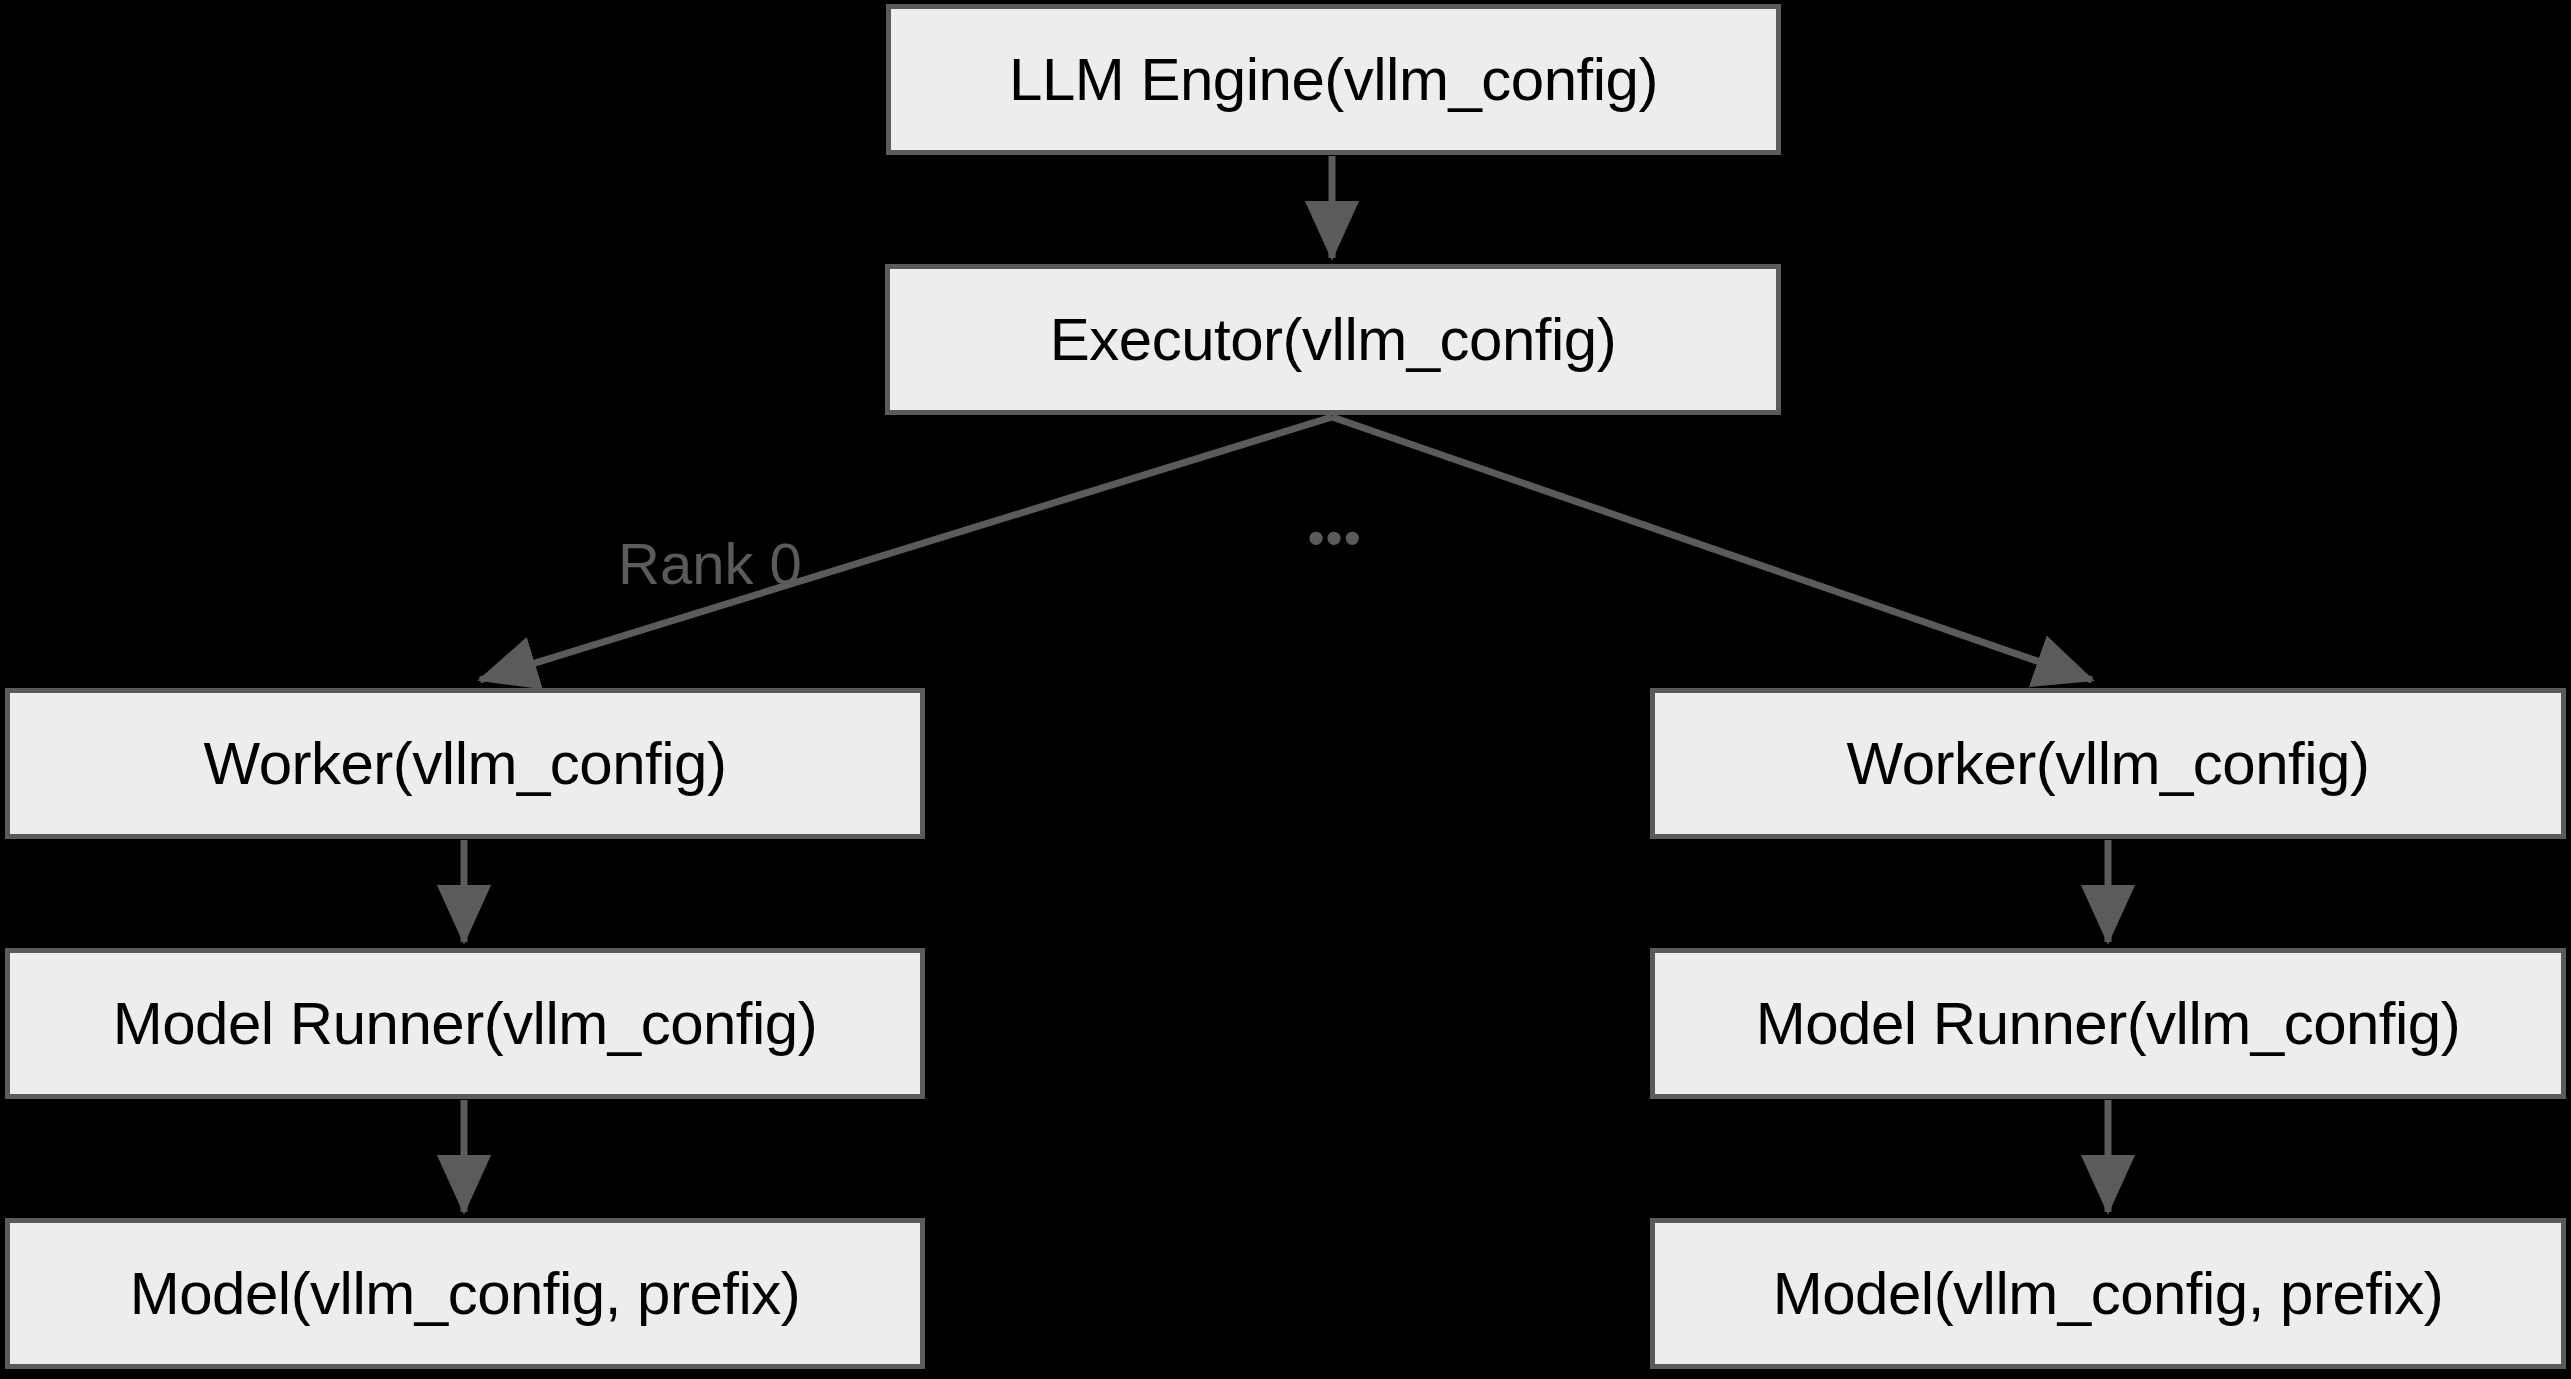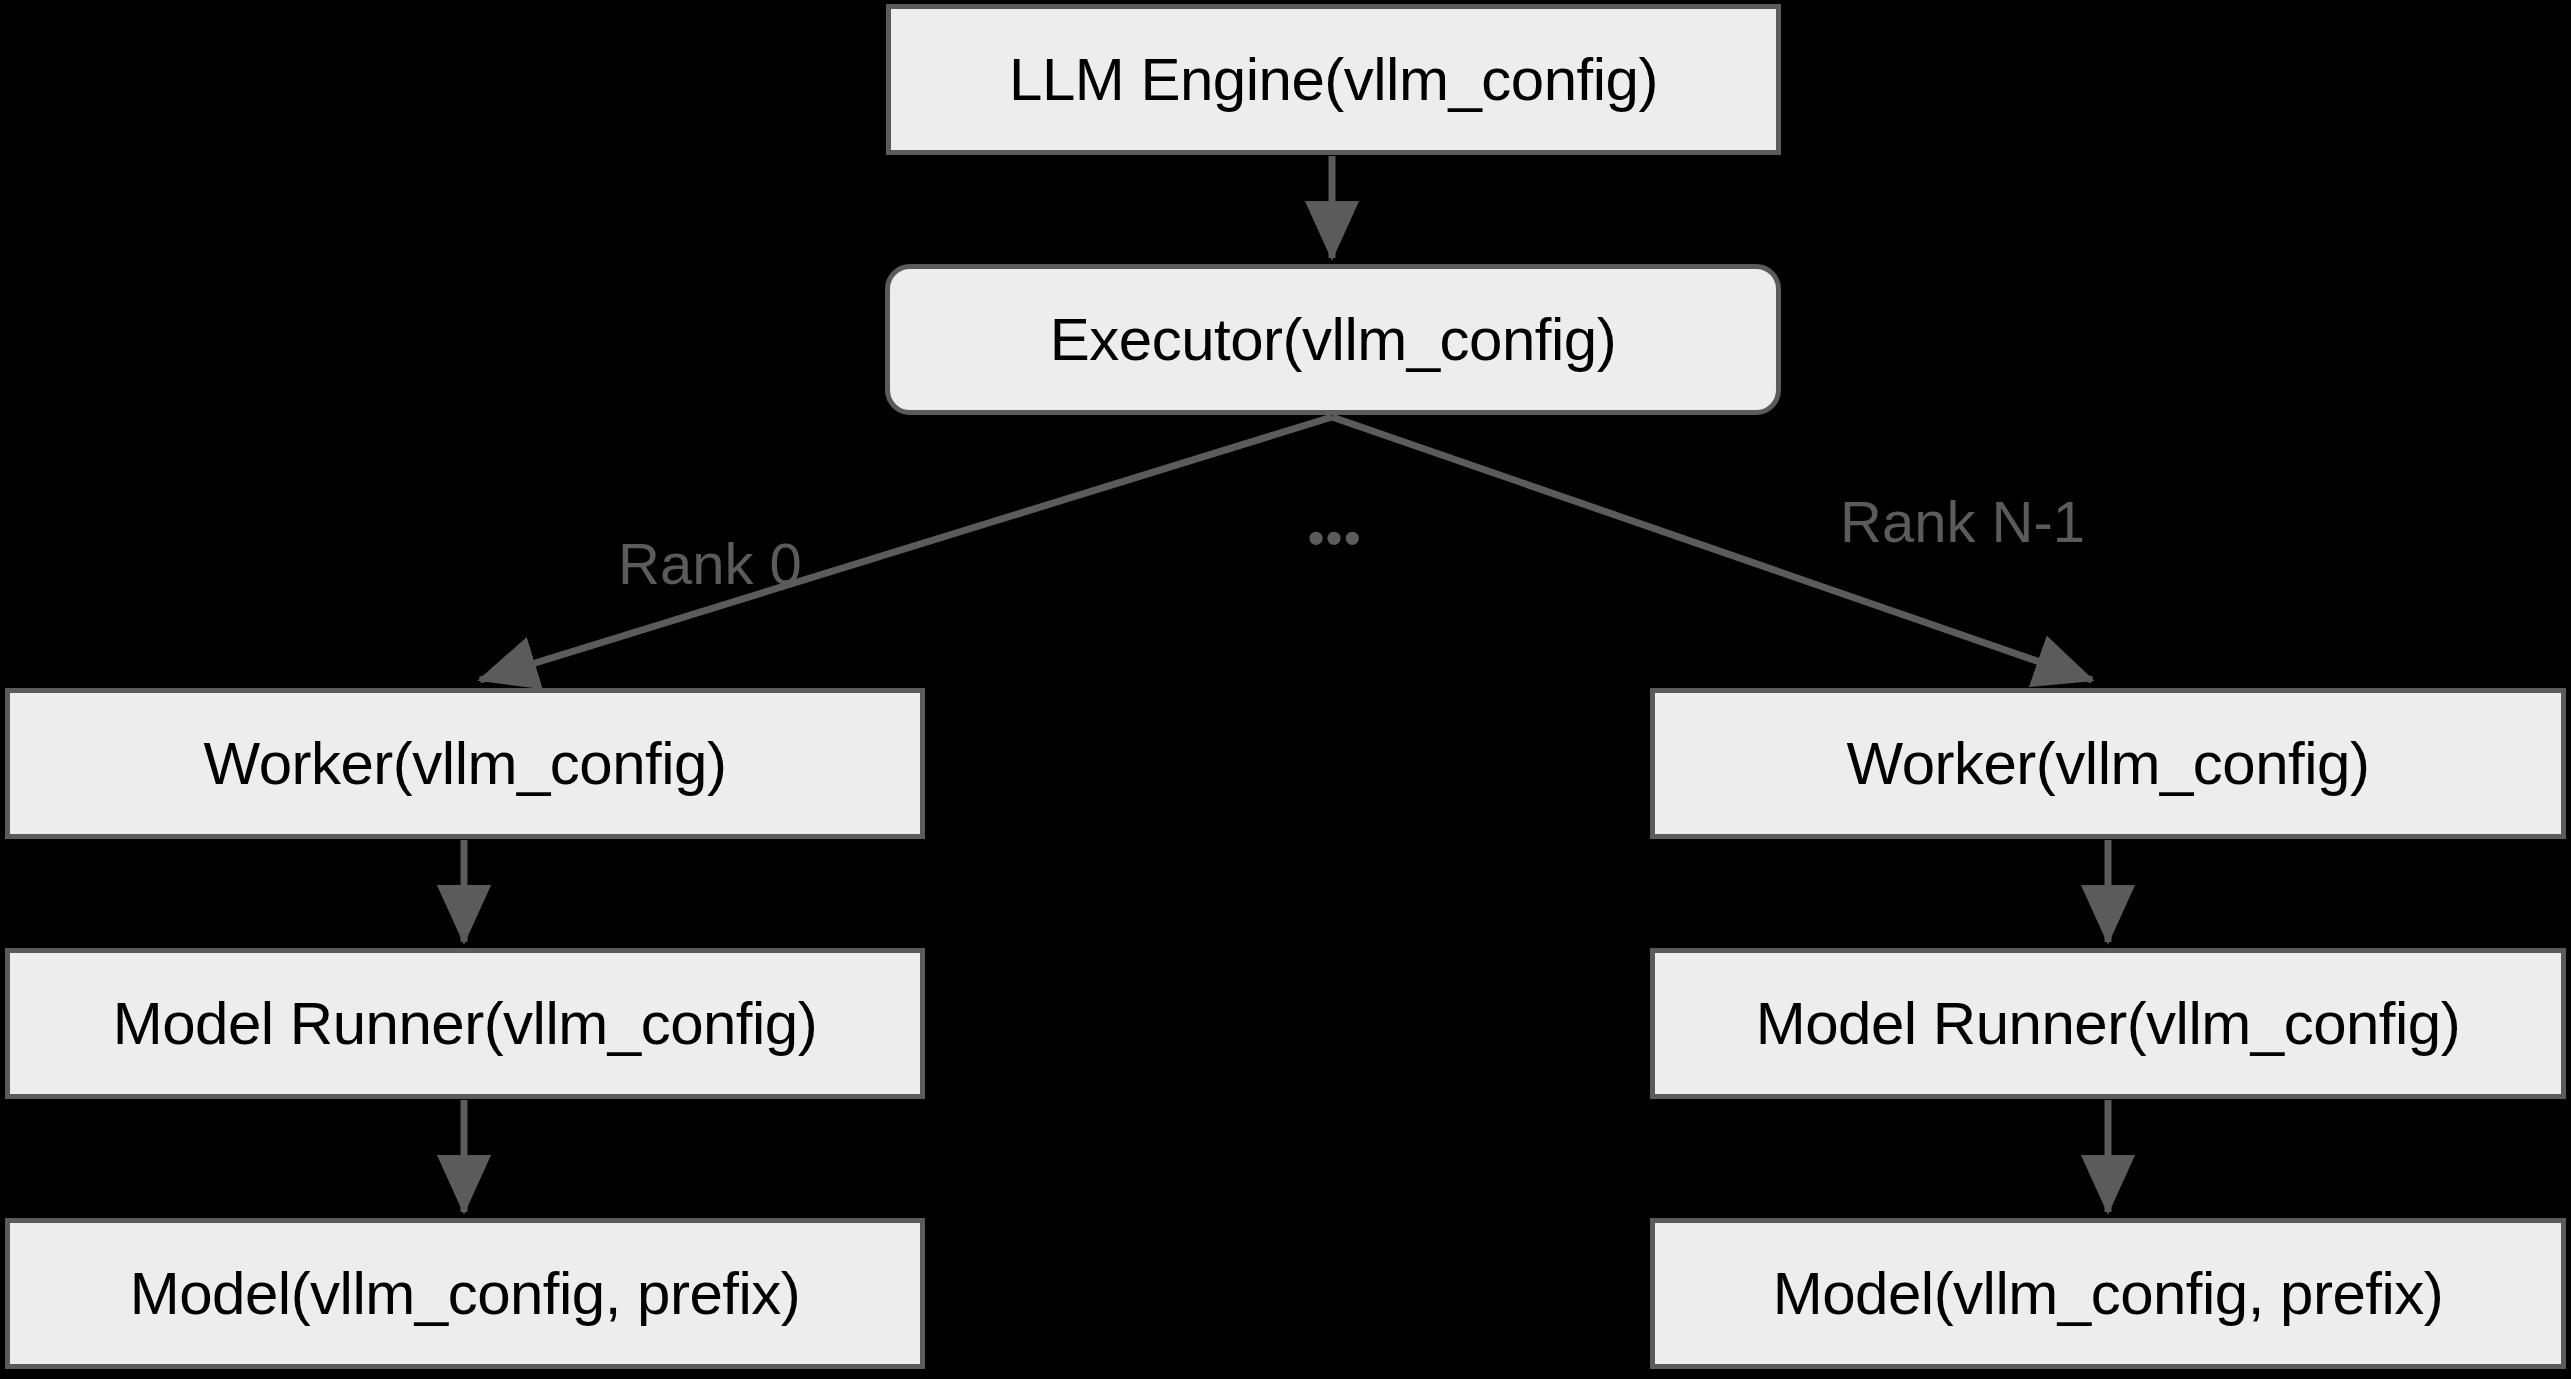--- a/index.html
+++ b/index.html
@@ -85,21 +85,21 @@
 
     <line x1="2108" y1="840" x2="2108" y2="942" stroke="#5b5b5b" stroke-width="7" marker-end="url(#arrowhead)"></line>
 
     <line x1="2108" y1="1100" x2="2108" y2="1212" stroke="#5b5b5b" stroke-width="7" marker-end="url(#arrowhead)"></line>
   </svg>
 
   <div class="node" style="left:886px; top:4px; width:895px; height:151px;">
     <span class="node-label">LLM Engine(vllm_config)</span>
   </div>
 
-  <div class="node" style="left:885px; top:264px; width:896px; height:151px;border-radius:25px;">
+  <div class="node" style="left:885px; top:264px; width:896px; height:151px;">
     <span class="node-label">Executor(vllm_config)</span>
   </div>
 
   <div class="node" style="left:5px; top:688px; width:920px; height:151px;">
     <span class="node-label">Worker(vllm_config)</span>
   </div>
 
   <div class="node" style="left:5px; top:948px; width:920px; height:151px;">
     <span class="node-label">Model Runner(vllm_config)</span>
   </div>
@@ -117,15 +117,14 @@
   </div>
 
   <div class="node" style="left:1650px; top:1218px; width:916px; height:151px;">
     <span class="node-label">Model(vllm_config, prefix)</span>
   </div>
 
   <div class="edge-label" style="left:618px; top:493px;margin-top:42px;">Rank 0</div>
 
   <div class="ellipsis-label" style="left:1308px; top:515px;">•••</div>
 
-  <div class="edge-label" style="left:1840px; top:493px;">Rank N-1</div>
 
 </div>
 
 </body></html>

